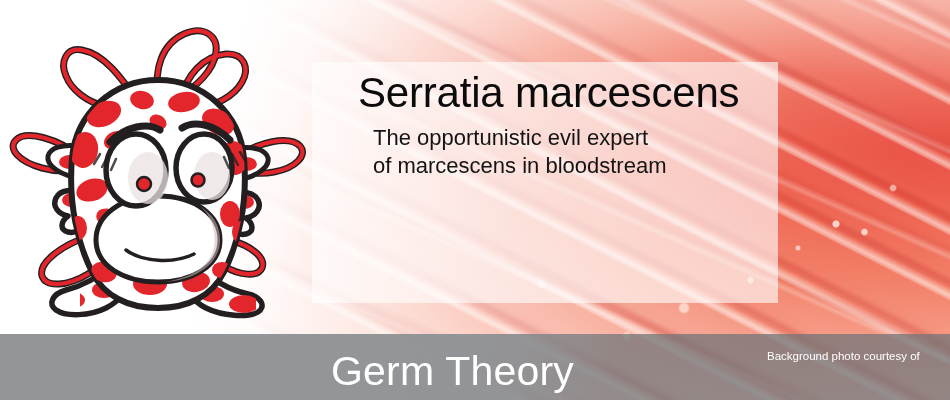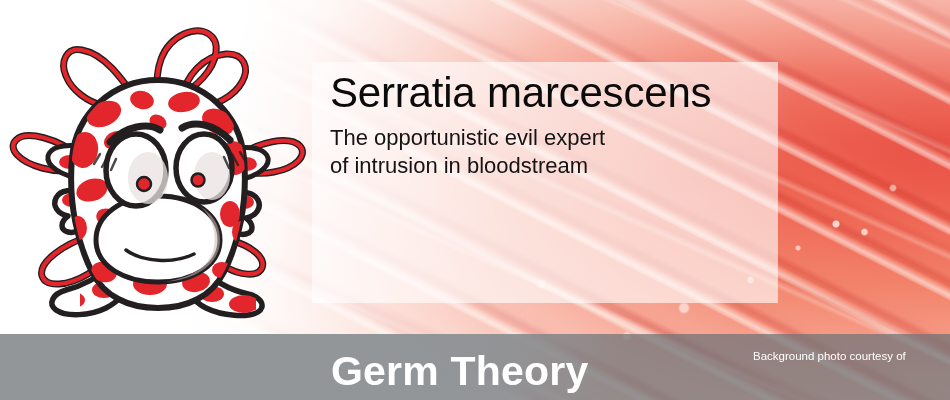--- a/index.html
+++ b/index.html
@@ -121,29 +121,30 @@
     top: 68px;
     width: 470px;
   }
   .title {
     font-size: 42px;
     line-height: 50px;
     color: #0b0b0b;
     font-weight: 400;
     letter-spacing: -0.2px;
     white-space: nowrap;
+    margin-left: 28px;
   }
   .subtitle {
     margin-top: 6px;
     font-size: 22px;
     line-height: 28px;
     color: #141414;
     font-weight: 400;
   }
-  .subtitle .line { display: block; }
+  .subtitle .line { display: block; margin-left: 43px; }
 
   
   .footer-bar {
     position: absolute;
     left: 0;
     right: 0;
     top: 334px;
     height: 66px;
     background: rgba(112,116,120,0.74);
   }
@@ -159,35 +160,35 @@
       rgba(146,150,153,0.72) 82%,
       rgba(146,150,153,0.0) 100%);
   }
   .footer-title {
     position: absolute;
     left: 331px;
     top: 349px;
     font-size: 41px;
     line-height: 44px;
     color: #ffffff;
-    font-weight: 700;
+    font-weight: 400;
     letter-spacing: 0.2px;
     white-space: nowrap;
   }
   .credit {
     position: absolute;
     left: 753px;
     top: 349px;
     width: 190px;
     font-size: 11.5px;
     line-height: 14.5px;
     color: #ffffff;
     font-weight: 400;
   }
-  .credit .line { display: block; }
+  .credit .line { display: block; margin-left: 14px; }
 
   
   .germ {
     position: absolute;
     left: 8px;
     top: 18px;
     width: 300px;
     height: 302px;
   }
   .germ svg { display: block; width: 100%; height: 100%; }
@@ -349,21 +350,21 @@
         <path d="M92 136 L86 146 M100 138 L94 149 M108 141 L103 152"></path>
         <path d="M232 134 L238 144 M224 136 L230 147 M216 139 L221 150"></path>
       </g>
     </svg>
   </div>
 
   <div class="title-block">
     <div class="title">Serratia marcescens</div>
     <div class="subtitle">
       <span class="line">The opportunistic evil expert</span>
-      <span class="line">of intrusion in bloodstream</span>
+      <span class="line">of marcescens in bloodstream</span>
     </div>
   </div>
 
   <div class="footer-bar"></div>
   <div class="footer-bar-solid"></div>
   <div class="footer-title">Germ Theory</div>
   <div class="credit">
     <span class="line">Background photo courtesy of</span>
   </div>
 

